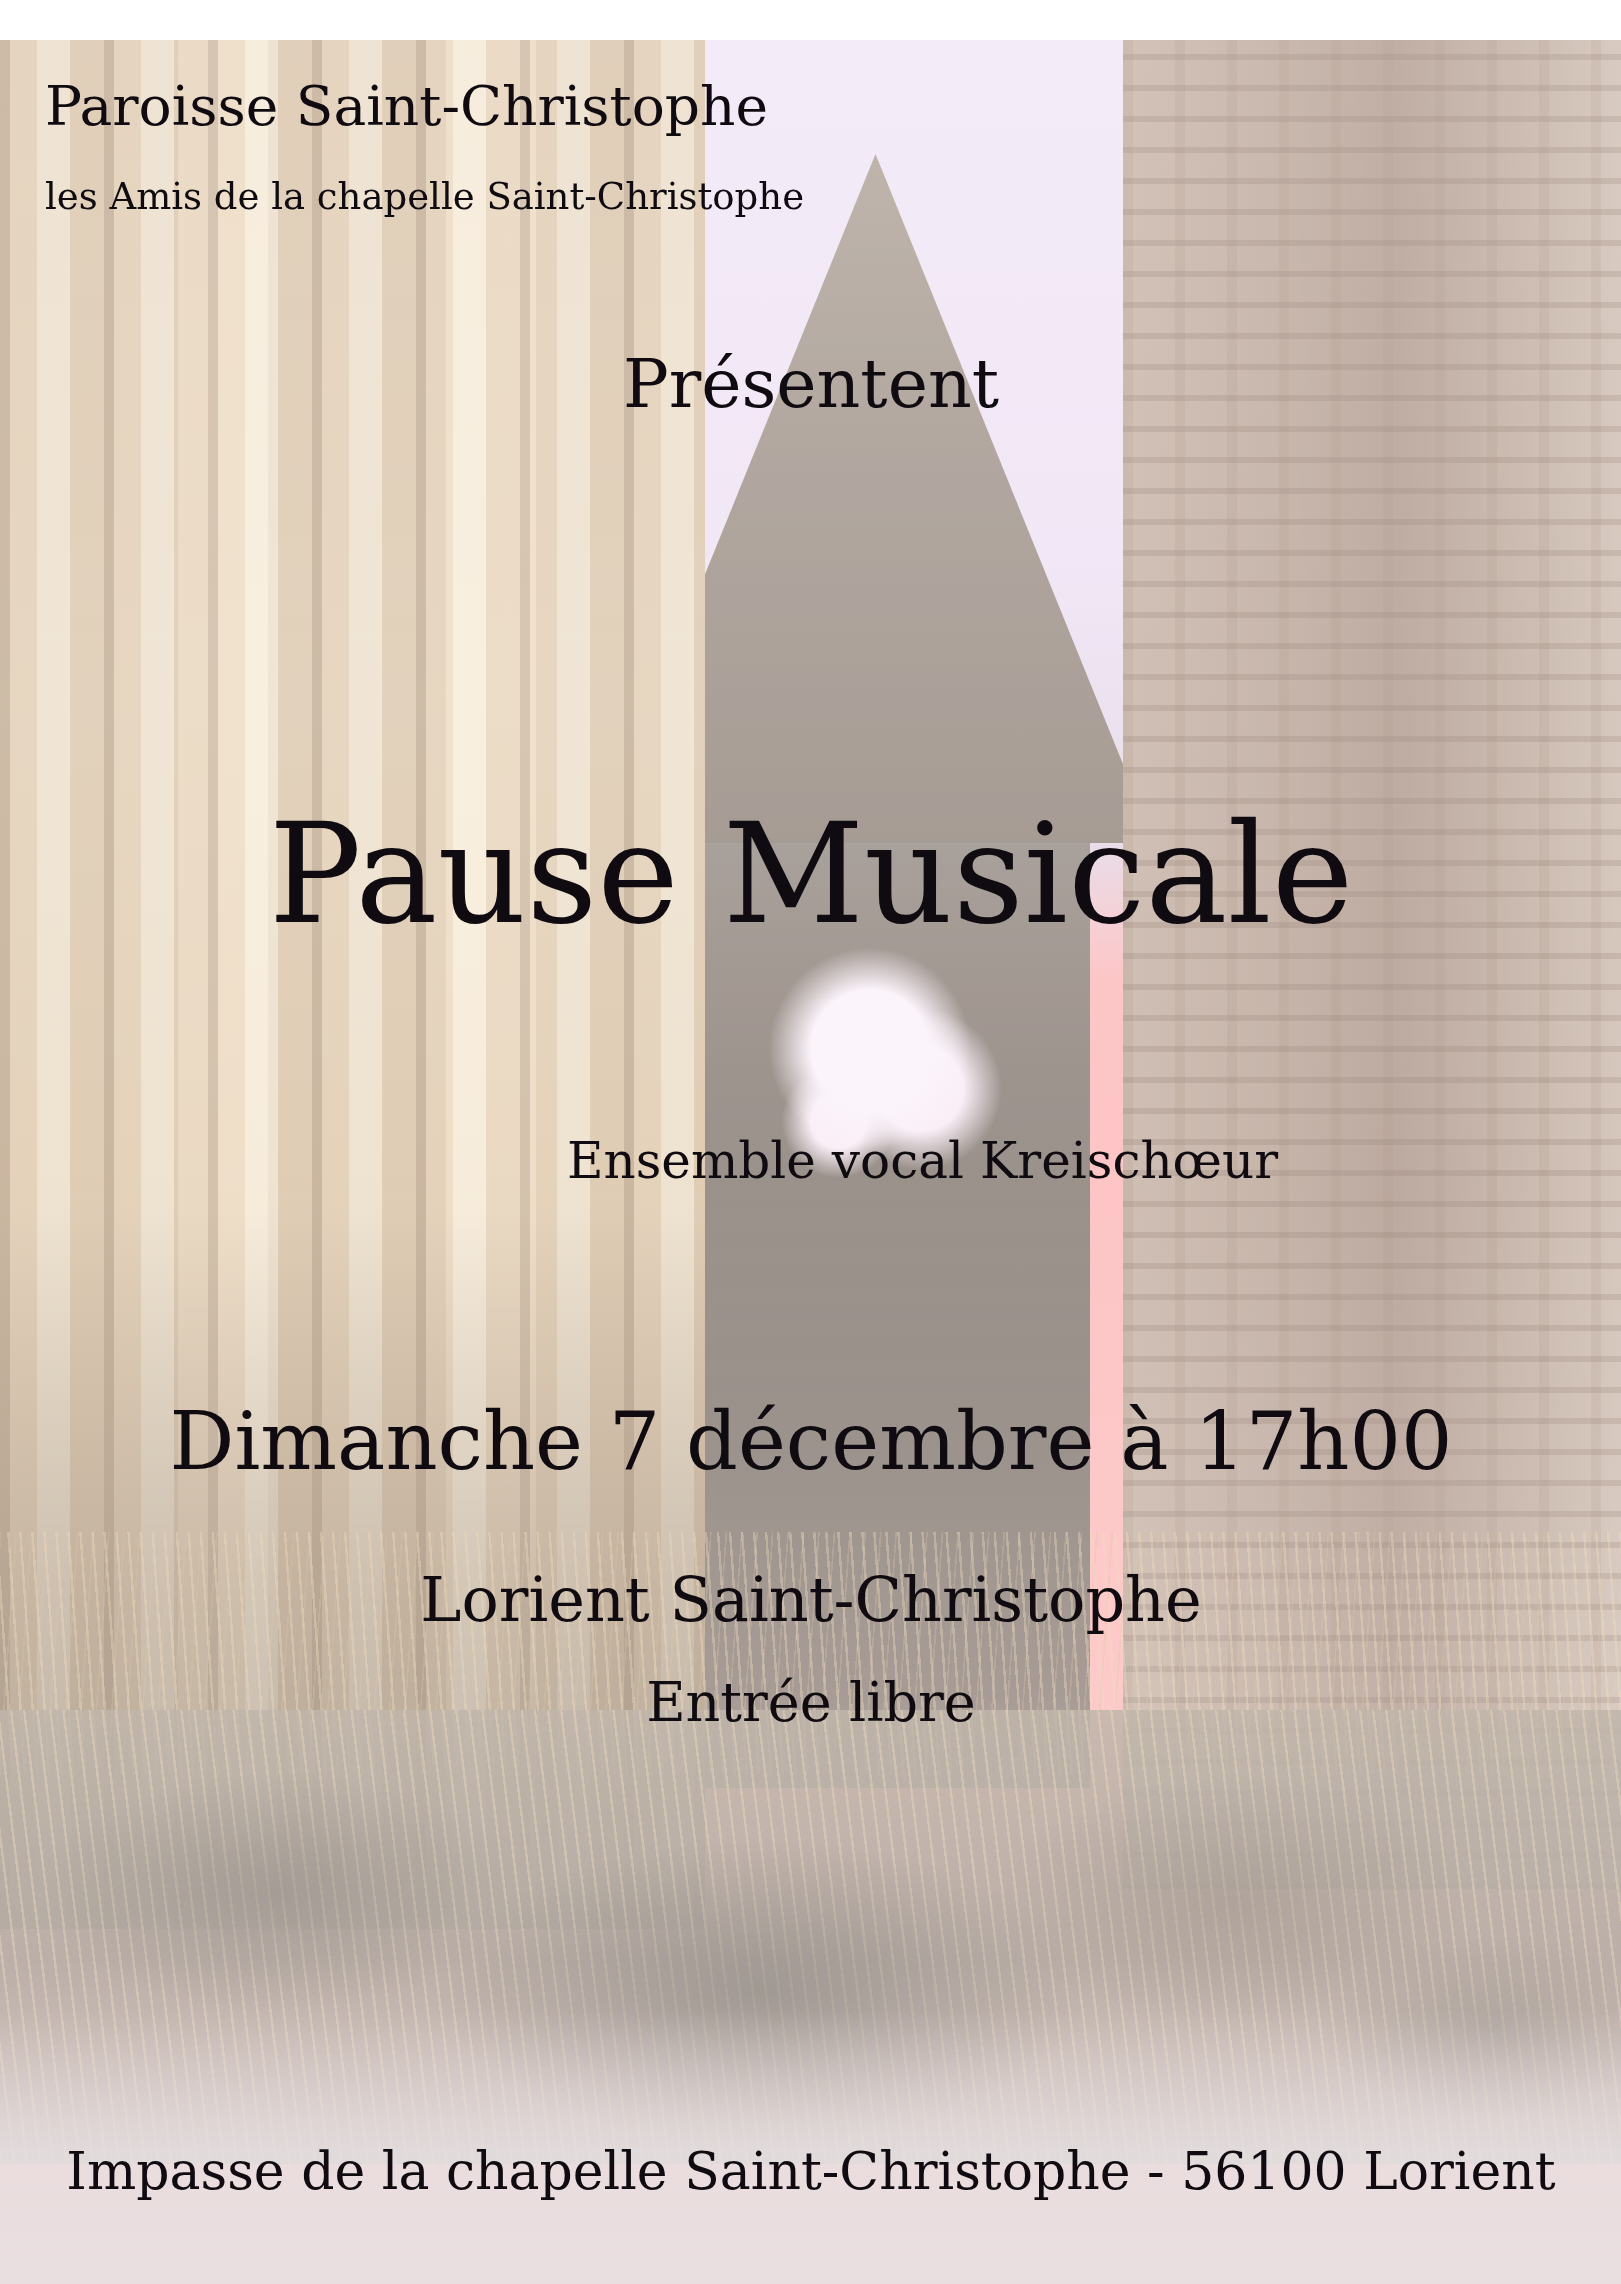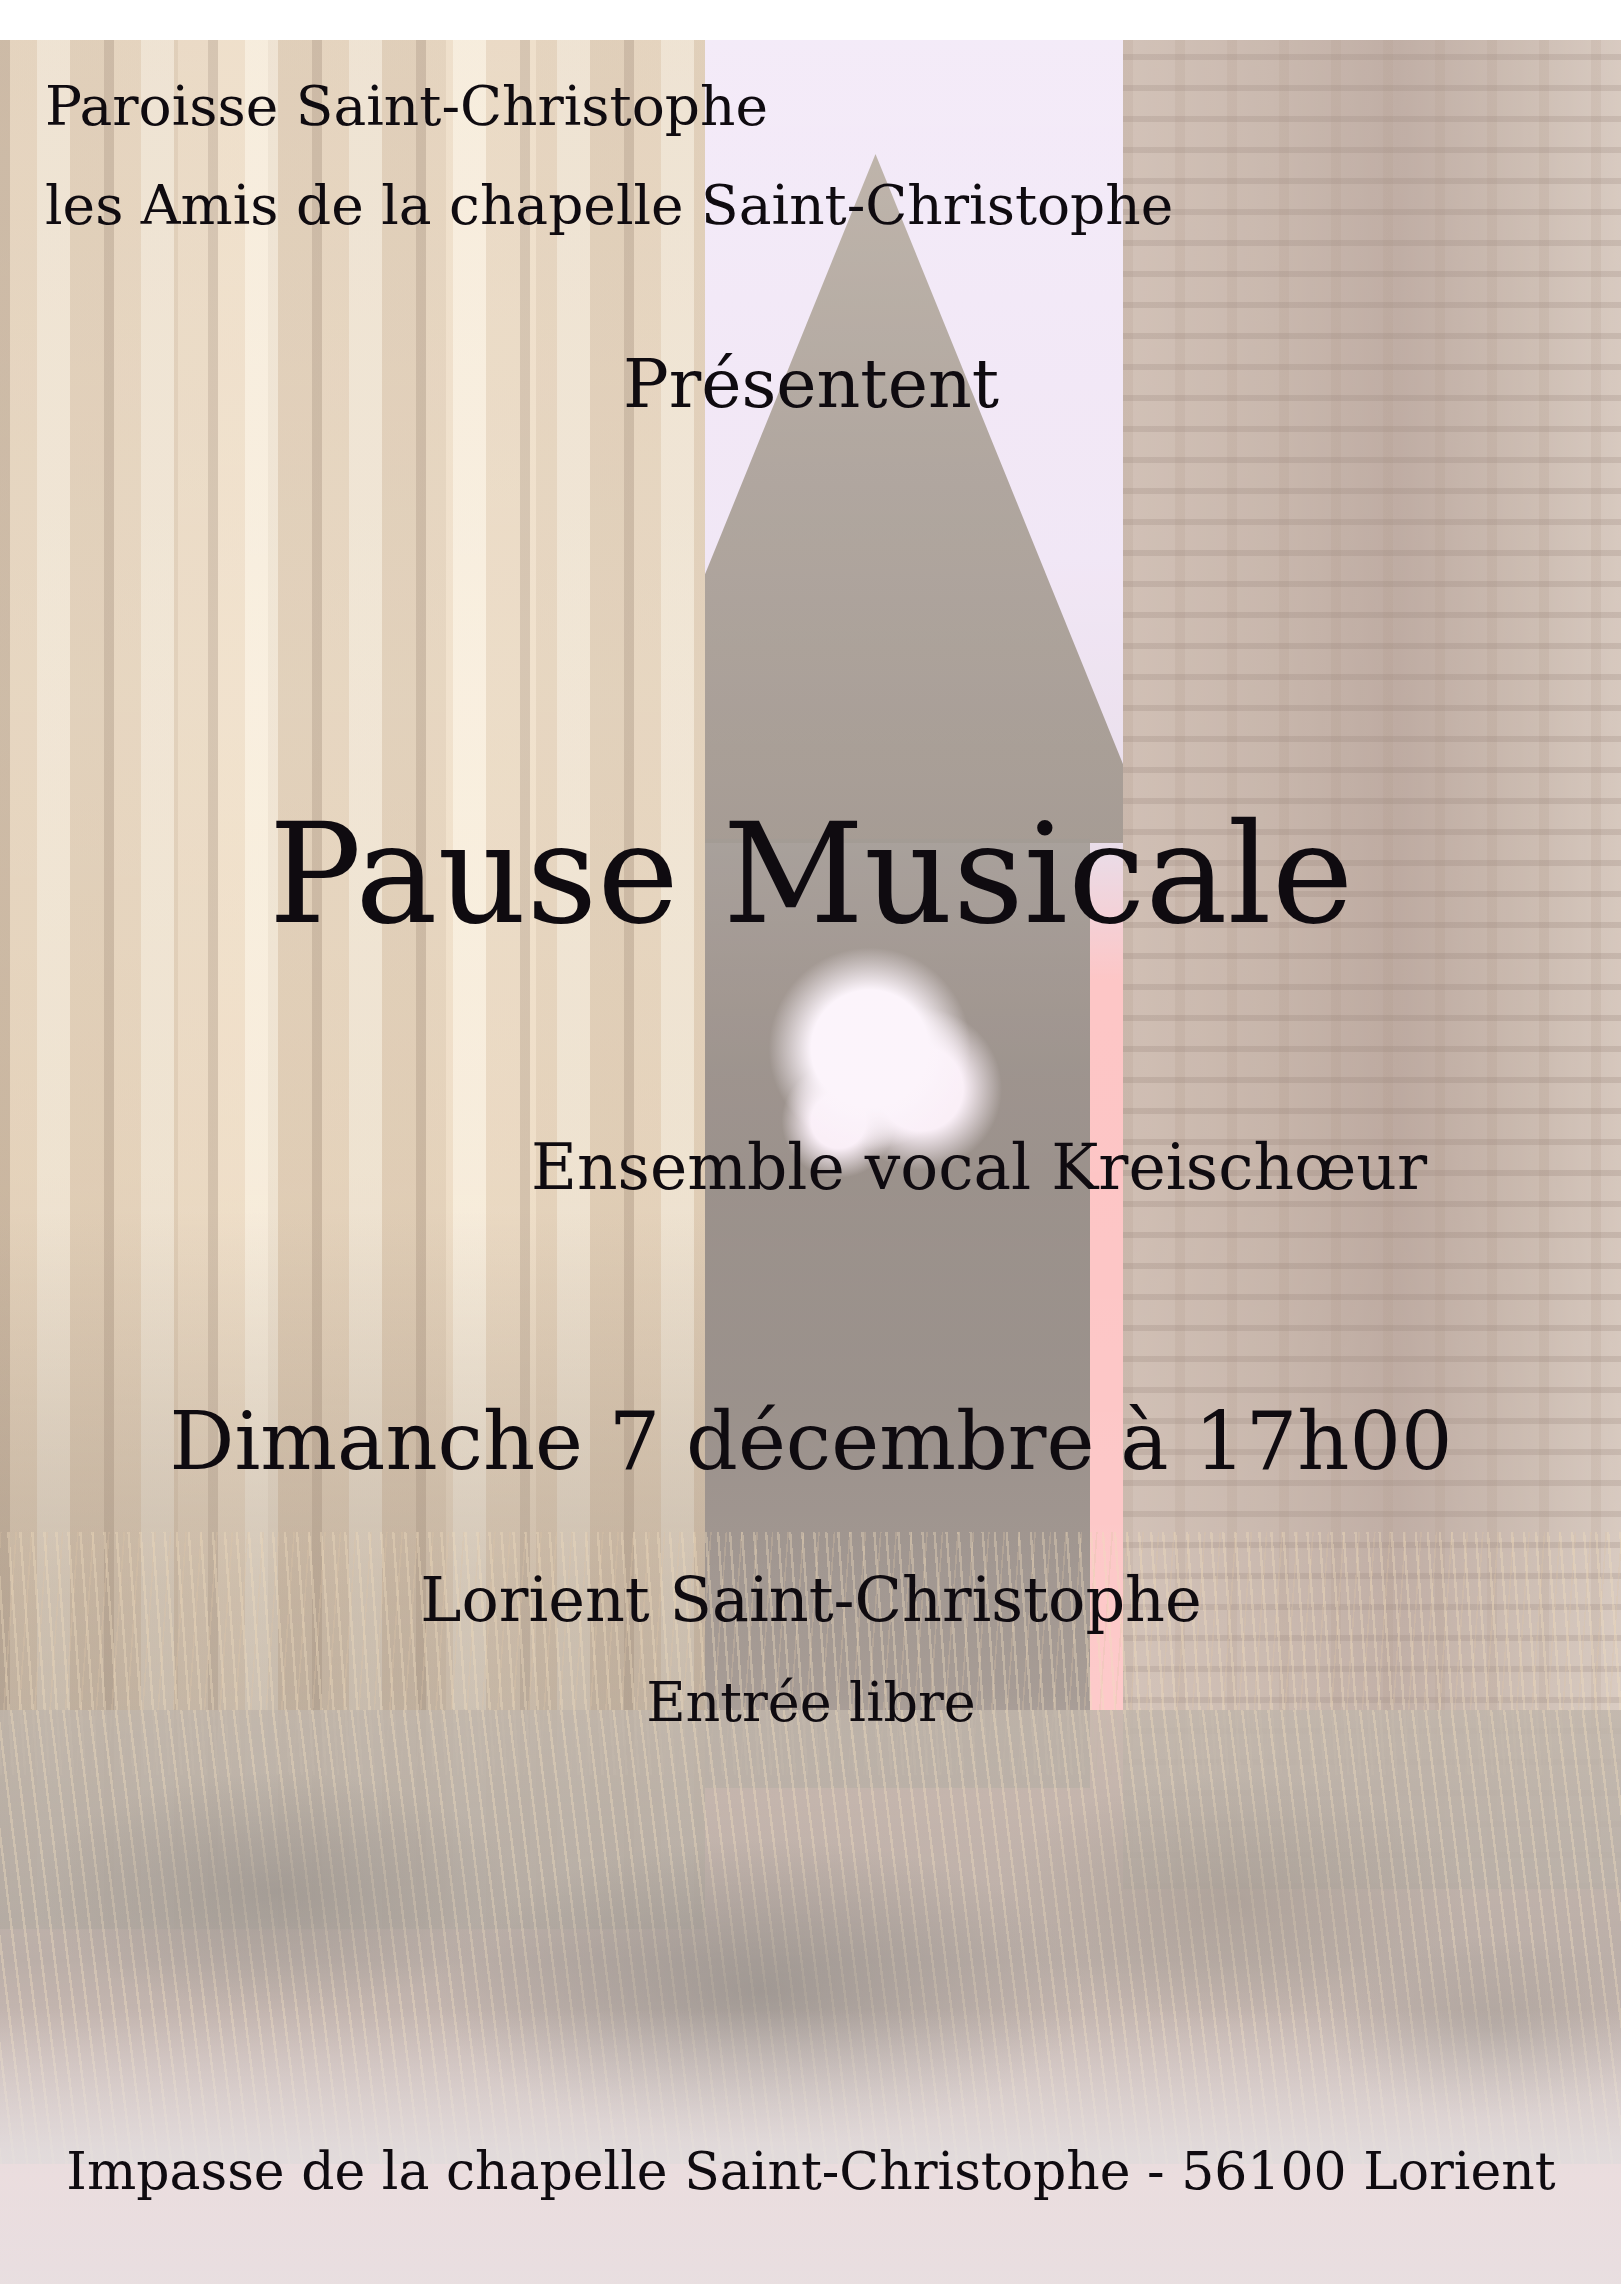--- a/index.html
+++ b/index.html
@@ -82,25 +82,25 @@
   }
   .bg-wash {
     left: 0; top: 0; width: 1622px; height: 2284px;
     background: linear-gradient(180deg, rgba(255,255,255,0.40) 0%, rgba(255,255,255,0.36) 50%, rgba(255,255,255,0.44) 85%, rgba(255,255,255,0.50) 100%);
   }
 
   
   .line { white-space: nowrap; line-height: 1; z-index: 10; }
   .center { left: 0; width: 100%; text-align: center; }
   .t-org1      { left: 45px;  top: 39px;   font-size: 55px; }
-  .t-org2      { left: 45px;  top: 138px;  font-size: 55px; }
+  .t-org2      { left: 45px;  top: 138px;  font-size: 37px; }
   .t-presents  { top: 310px;  font-size: 68px; }
   .t-title     { top: 766px;  font-size: 138px; }
   .t-works     { left: 255px; top: 965px; font-size: 71px; }
-  .t-ensemble  { left: 531px; top: 1096px; font-size: 63px; }
+  .t-ensemble  { left: 531px; top: 1096px; font-size: 50px; padding-left: 36px; }
   .t-date      { top: 1361px; font-size: 81px; }
   .t-venue     { top: 1529px; font-size: 62px; }
   .t-admission { top: 1636px; font-size: 54px; }
   .t-address   { top: 2105px; font-size: 52px; }
 </style>
 </head>
 <body>
 
 <div class="poster">
 

